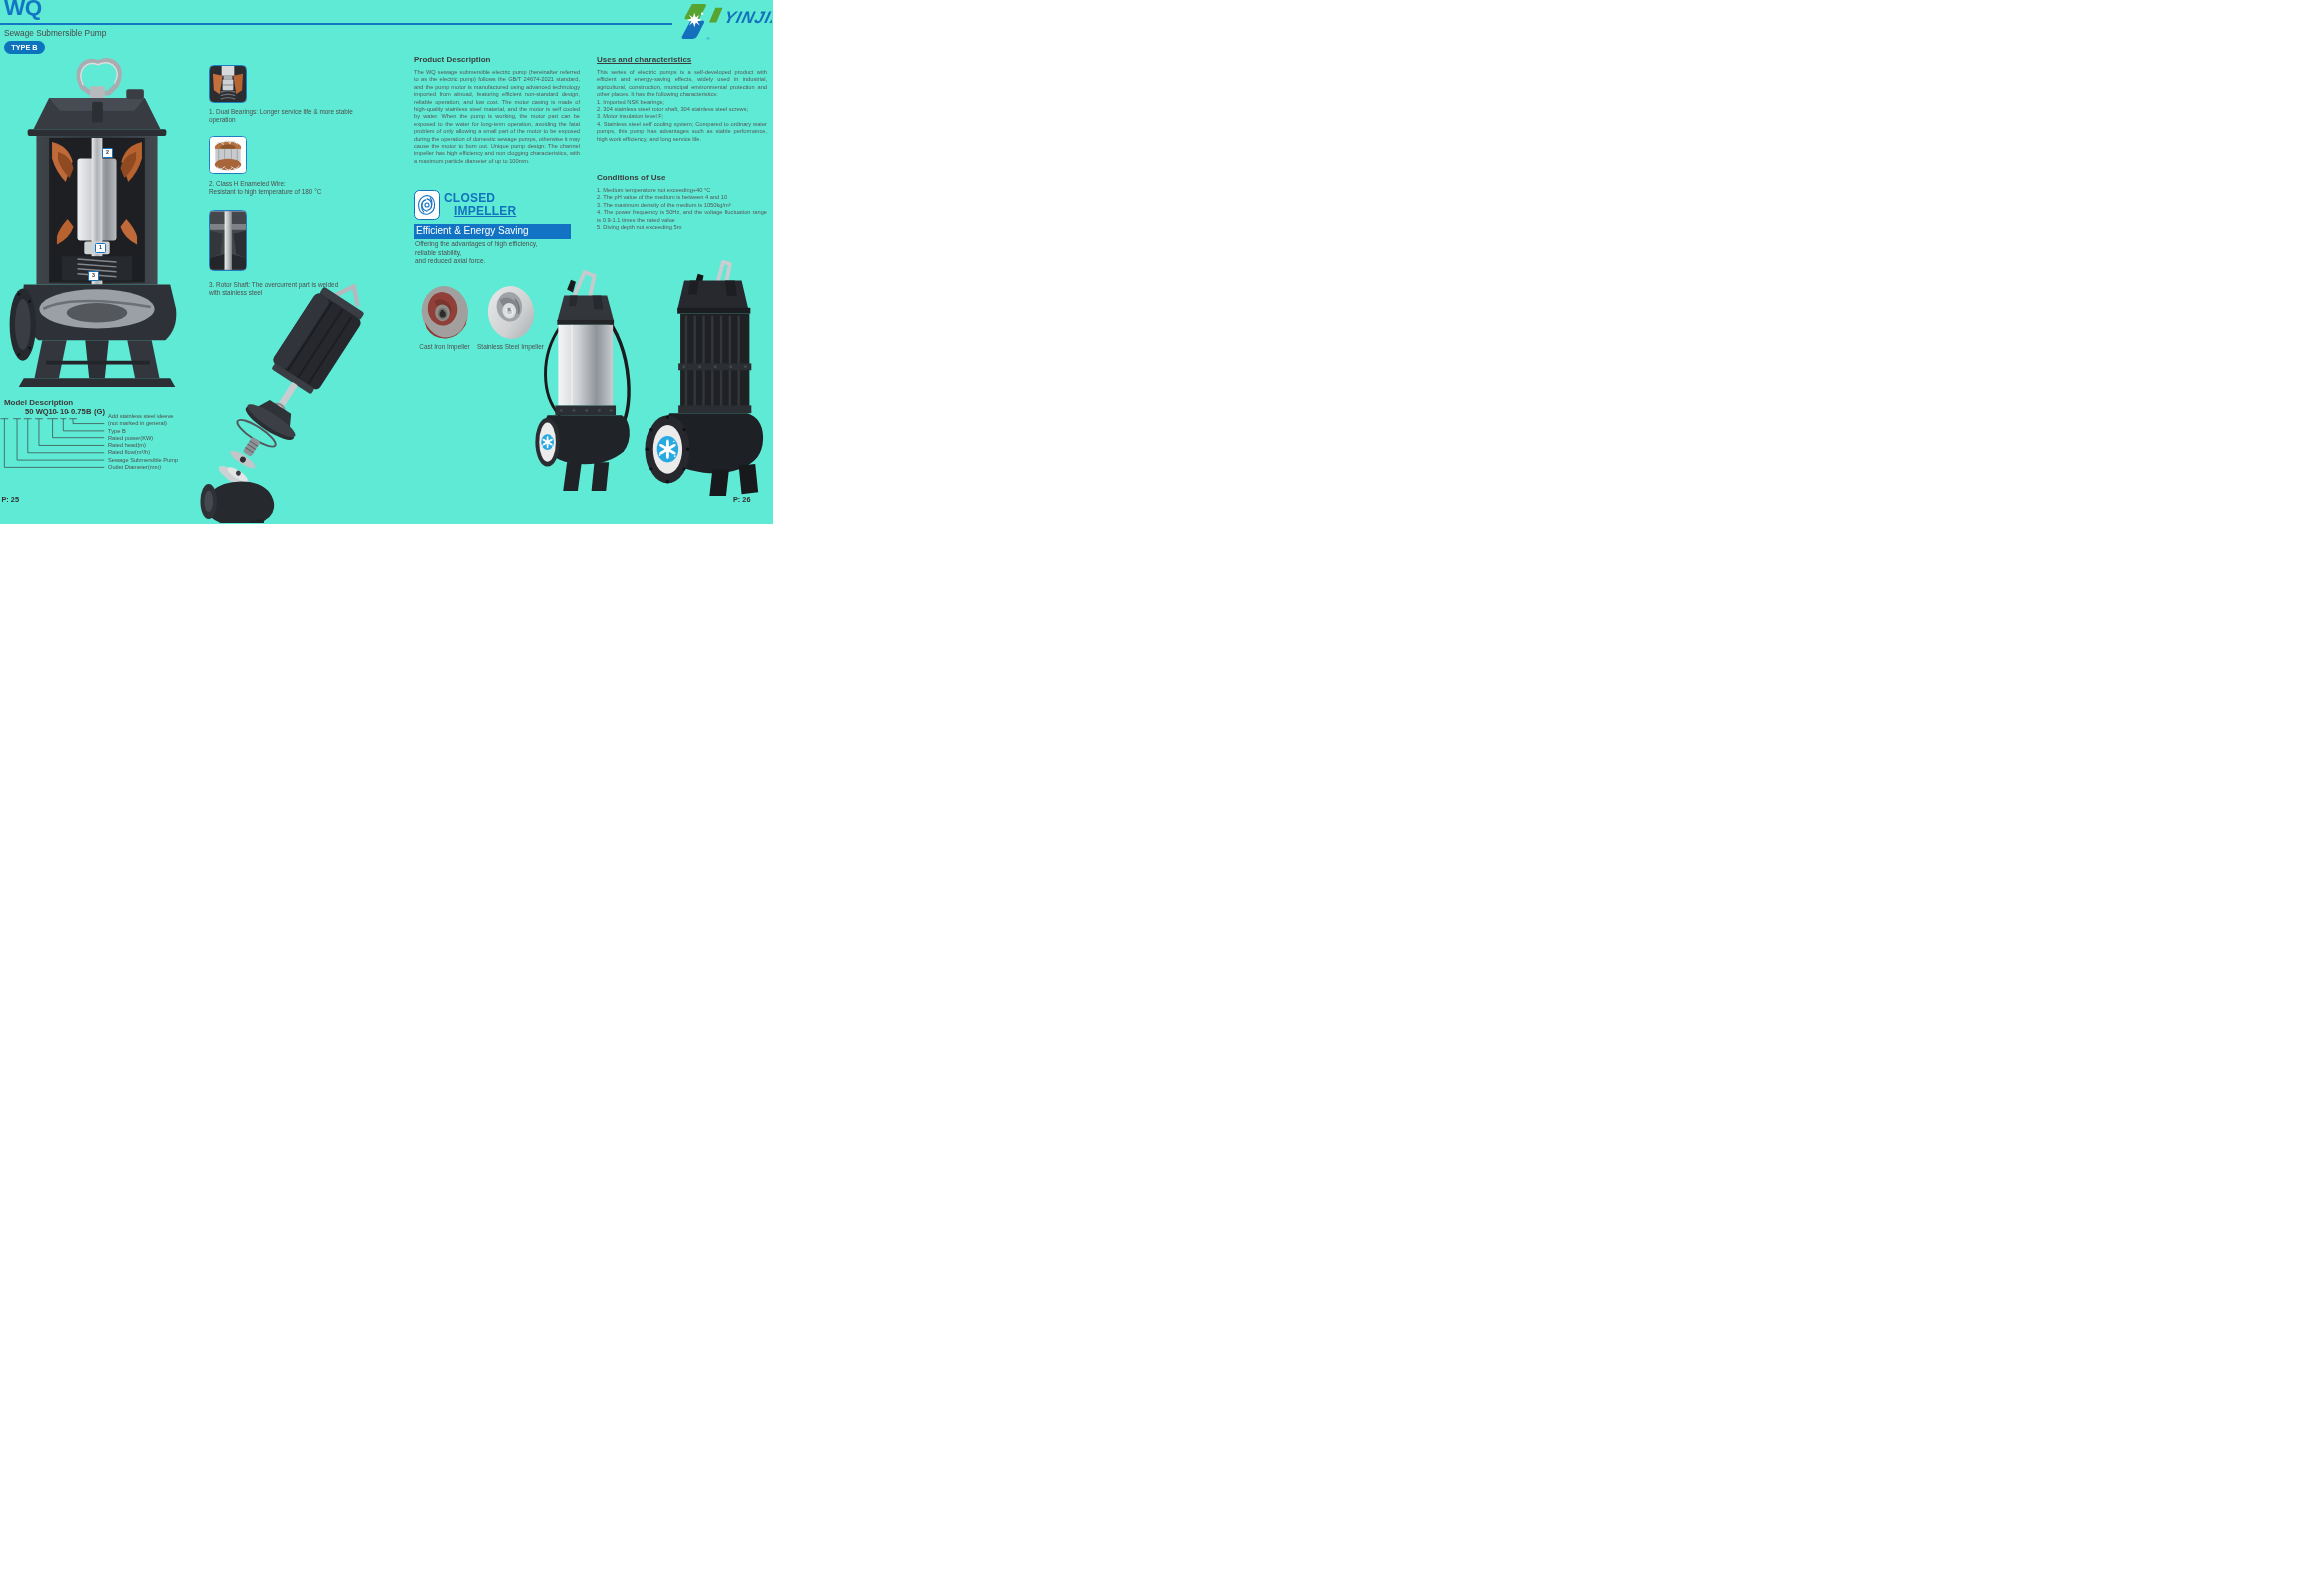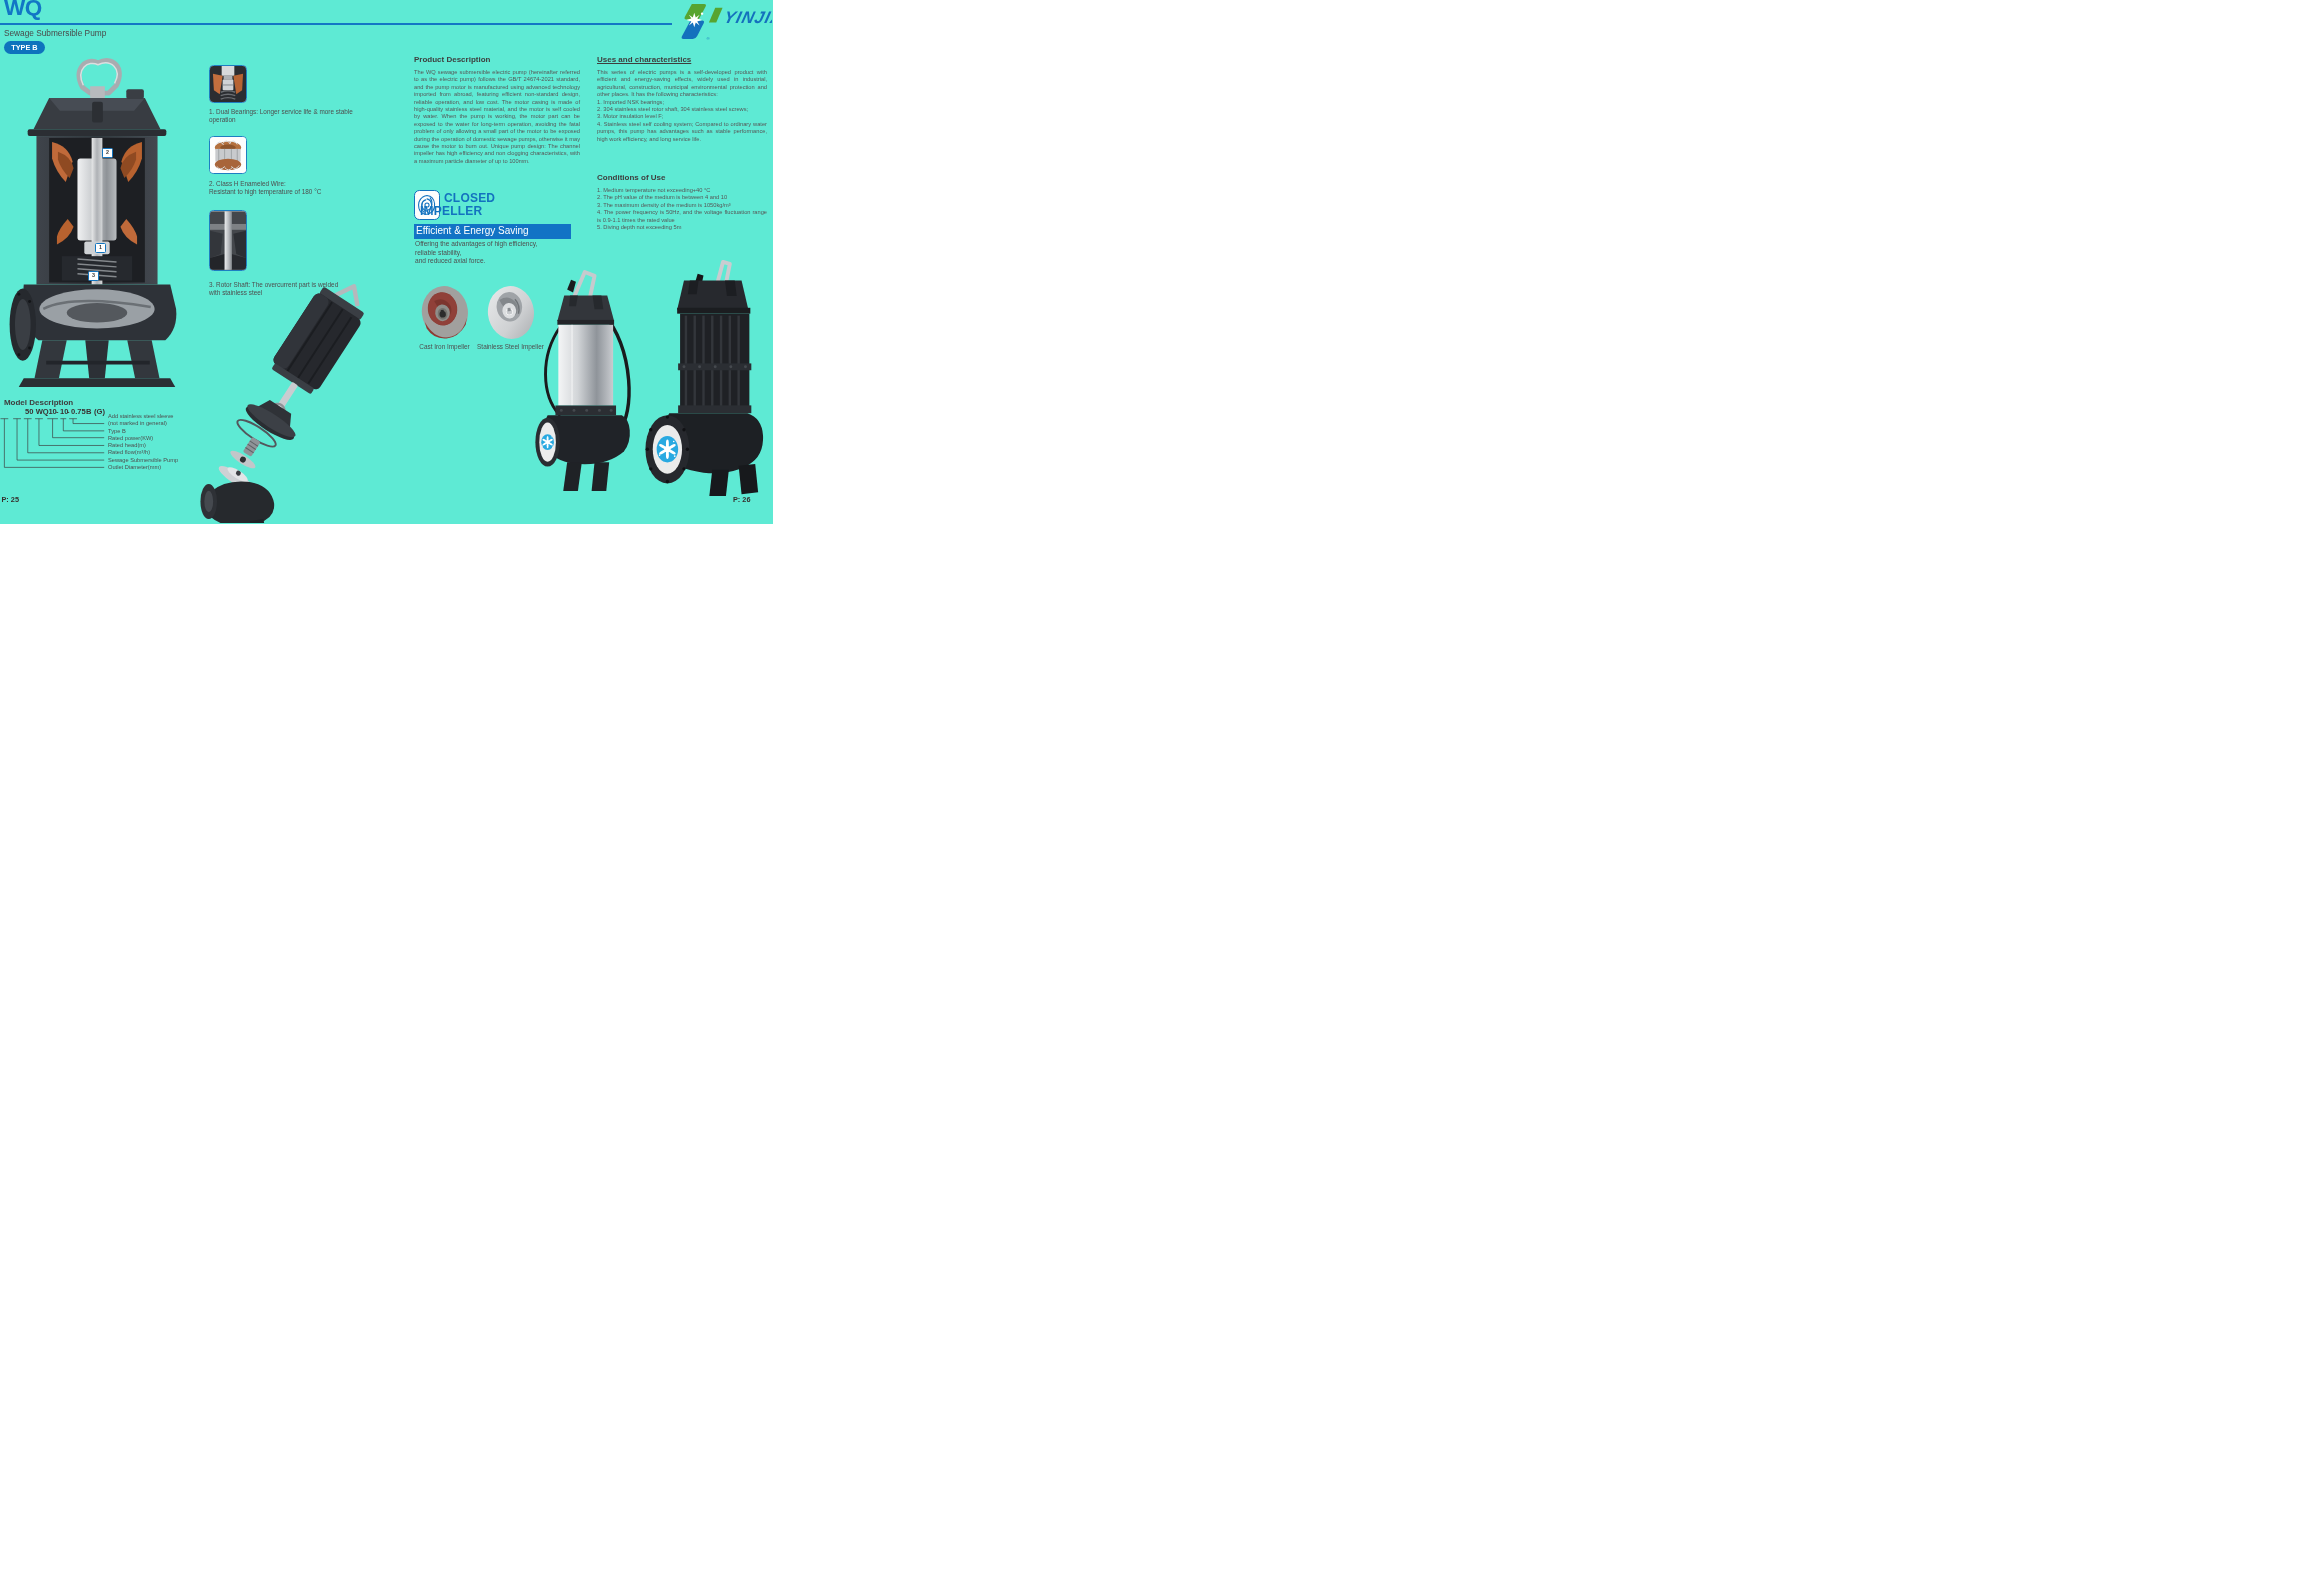--- a/index.html
+++ b/index.html
@@ -289,21 +289,21 @@
         <path d="M24.5,9 Q38,10 40,26 Q41,42 27,47 Q12,50 8,35 Q5,20 16,12 Q20,9.5 24.5,9 Z"></path>
         <path d="M24.5,16 Q33,18 34,28 Q34,37 26,39"></path>
         <path d="M24.5,41 Q15,39 14,29 Q14,20 22,18"></path>
         <path d="M31,14 Q37,22 33,33"></path>
         <path d="M18,43 Q11,35 15,24"></path>
         <circle cx="24.5" cy="28.5" r="4.2"></circle>
       </g>
     </svg>
   </div>
   <div class="abs ci-title" style="left:444px;top:192px;">CLOSED</div>
-  <div class="abs ci-title" style="left:420px;top:205px;">IMPELLER</div>
+  <div class="abs ci-title" style="left:454px;top:205px;text-decoration:underline;">IMPELLER</div>
   <div class="abs banner">Efficient &amp; Energy Saving</div>
   <div class="abs" style="left:415px;top:240px;">
     <div class="benefit">Offering the advantages of high efficiency,</div>
     <div class="benefit">reliable stability,</div>
     <div class="benefit">and reduced axial force.</div>
   </div>
 
   <div class="abs" style="left:421px;top:285px;width:48px;height:56px;">
     <svg width="48" height="56" viewBox="0 0 98 114">
       <g transform="rotate(-7 49 57)">

